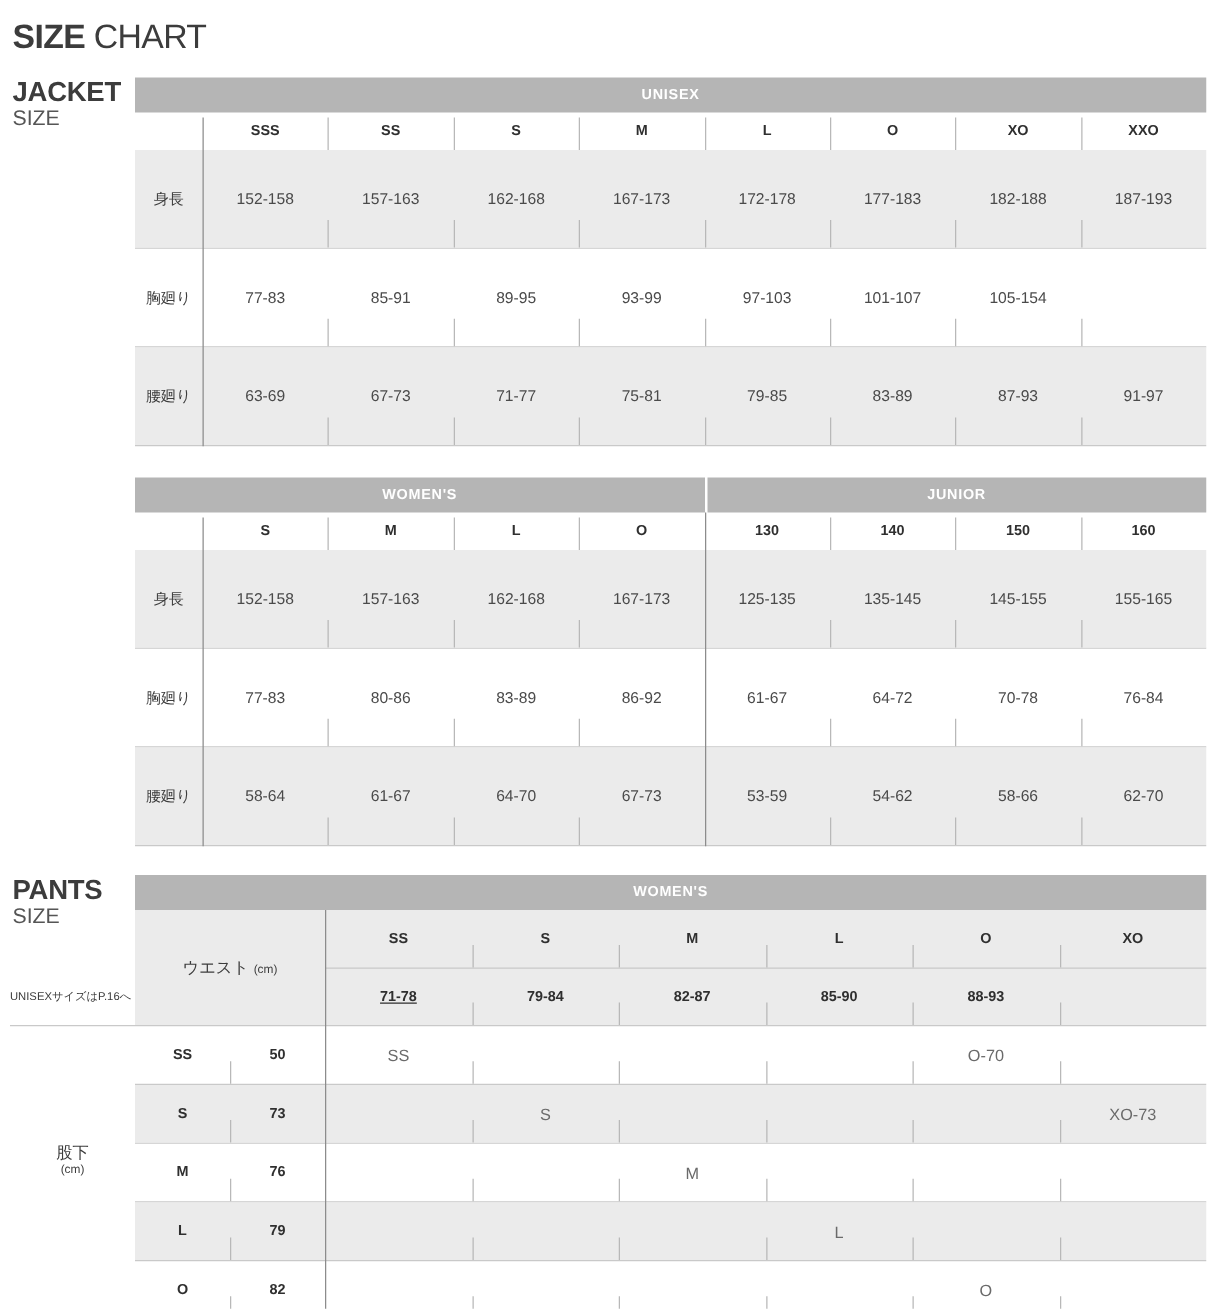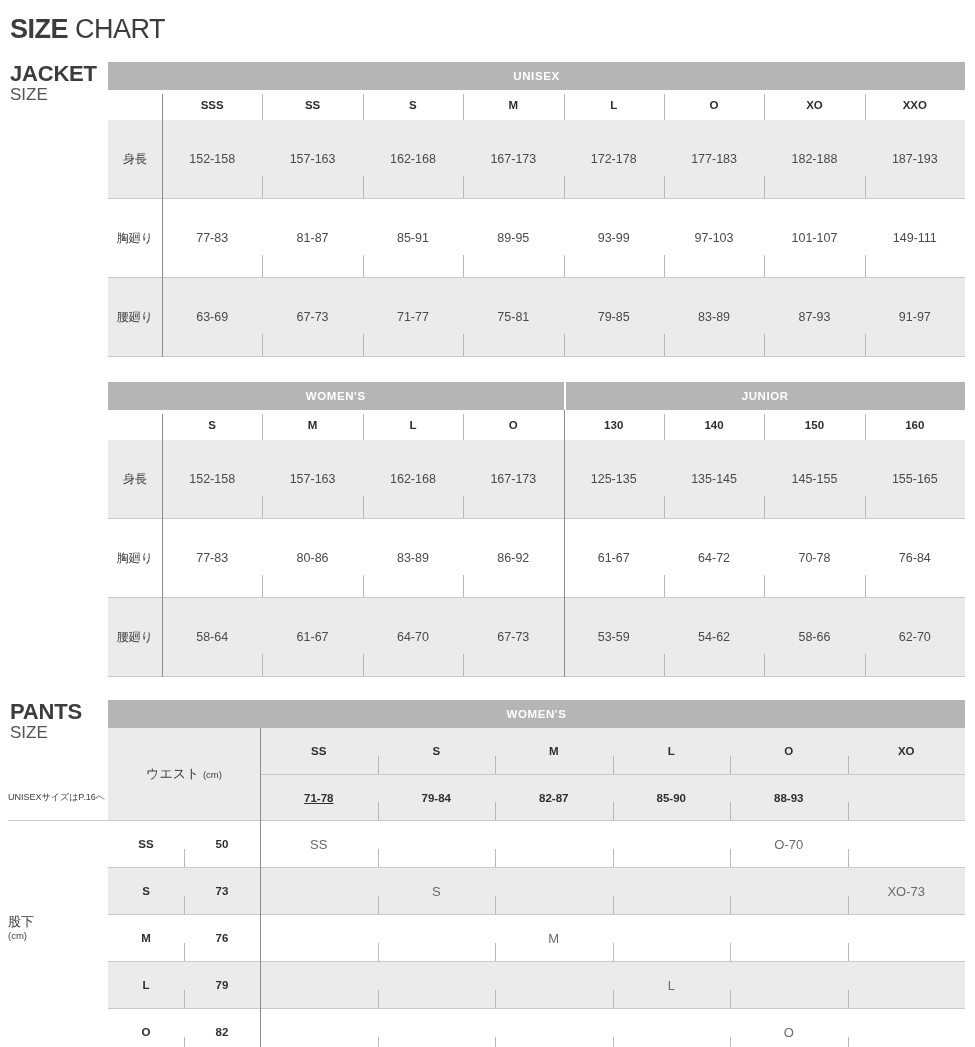--- a/index.html
+++ b/index.html
@@ -62,21 +62,21 @@
   }
   .vline-full { position: absolute; width: 1px; background: #8c8c8c; }
 
   
   .pants-cell { display:flex; align-items:center; justify-content:center;
                 font-size:12.5px; color:#4a4a4a; position:relative; white-space:nowrap; }
   .pants-hdr  { font-weight: bold; font-size: 11.5px; color: #2f2f2f; }
   .pants-mark { font-size: 13px; color: #6a6a6a; font-weight: normal; }
   .waist-label { font-size: 13px; color: #3c3c3c; }
   .waist-label .unit { font-size: 9.5px; }
-  .inseam-label { position:absolute; font-size:13px; color:#3c3c3c; line-height:1.25; }
+  .inseam-label { position:absolute; text-align:center; font-size:13px; color:#3c3c3c; line-height:1.25; }
   .inseam-label .unit { font-size: 9.5px; display:block; }
 </style>
 </head>
 <body>
 
 <div class="page">
 
   <div class="page-title">
     <span class="strong">SIZE</span><span>&nbsp;</span><span class="light">CHART</span>
   </div>
@@ -122,33 +122,32 @@
           <div class="tick" style="left: 555.875px; bottom: 0px; height: 22px;"></div>
           <div class="cell" style="width: 100.375px;">182-188</div>
           <div class="tick" style="left: 656.25px; bottom: 0px; height: 22px;"></div>
           <div class="cell" style="width: 100.375px;">187-193</div>
           <div class="tick" style="left: 756.625px; bottom: 0px; height: 22px;"></div>
         </div>
         <div class="hr-full"></div>
         <div class="row" style="height: 78px;">
           <div class="cell jp" style="width: 54px;">胸廻り</div>
           <div class="cell" style="width: 100.375px;">77-83</div>
-          <div class="cell" style="width: 100.375px;">81-87</div>
           <div class="tick" style="left: 154.375px; bottom: 0px; height: 22px;"></div>
           <div class="cell" style="width: 100.375px;">85-91</div>
           <div class="tick" style="left: 254.75px; bottom: 0px; height: 22px;"></div>
           <div class="cell" style="width: 100.375px;">89-95</div>
           <div class="tick" style="left: 355.125px; bottom: 0px; height: 22px;"></div>
           <div class="cell" style="width: 100.375px;">93-99</div>
           <div class="tick" style="left: 455.5px; bottom: 0px; height: 22px;"></div>
           <div class="cell" style="width: 100.375px;">97-103</div>
           <div class="tick" style="left: 555.875px; bottom: 0px; height: 22px;"></div>
           <div class="cell" style="width: 100.375px;">101-107</div>
           <div class="tick" style="left: 656.25px; bottom: 0px; height: 22px;"></div>
-          <div class="cell" style="width: 100.375px;">149-111</div>
+          <div class="cell" style="width: 100.375px;">105-154</div>
           <div class="tick" style="left: 756.625px; bottom: 0px; height: 22px;"></div>
         </div>
         <div class="hr-full"></div>
         <div class="row shaded" style="height: 78px;">
           <div class="cell jp" style="width: 54px;">腰廻り</div>
           <div class="cell" style="width: 100.375px;">63-69</div>
           <div class="cell" style="width: 100.375px;">67-73</div>
           <div class="tick" style="left: 154.375px; bottom: 0px; height: 22px;"></div>
           <div class="cell" style="width: 100.375px;">71-77</div>
           <div class="tick" style="left: 254.75px; bottom: 0px; height: 22px;"></div>

